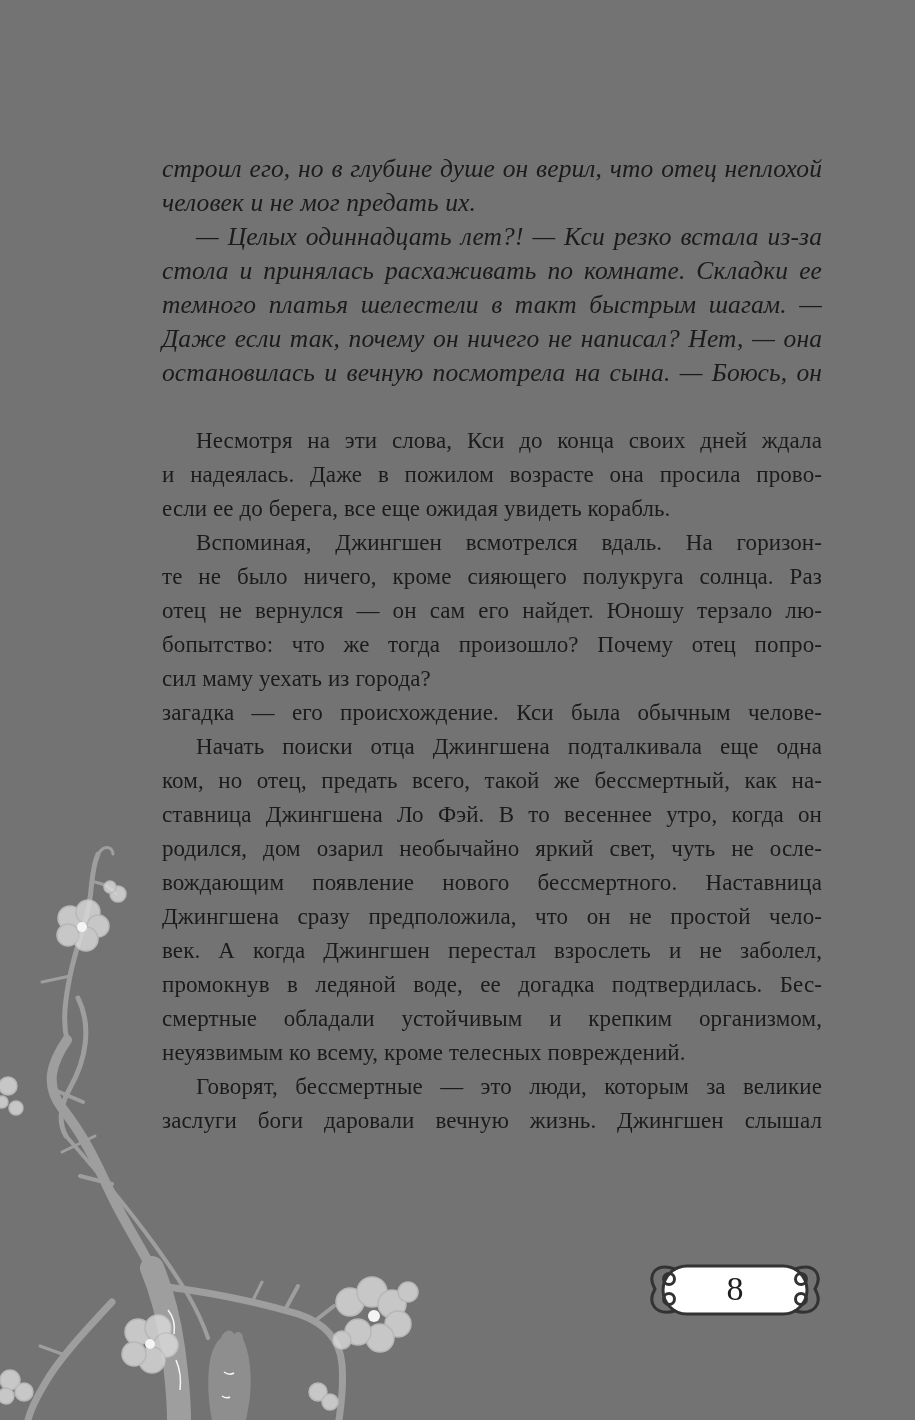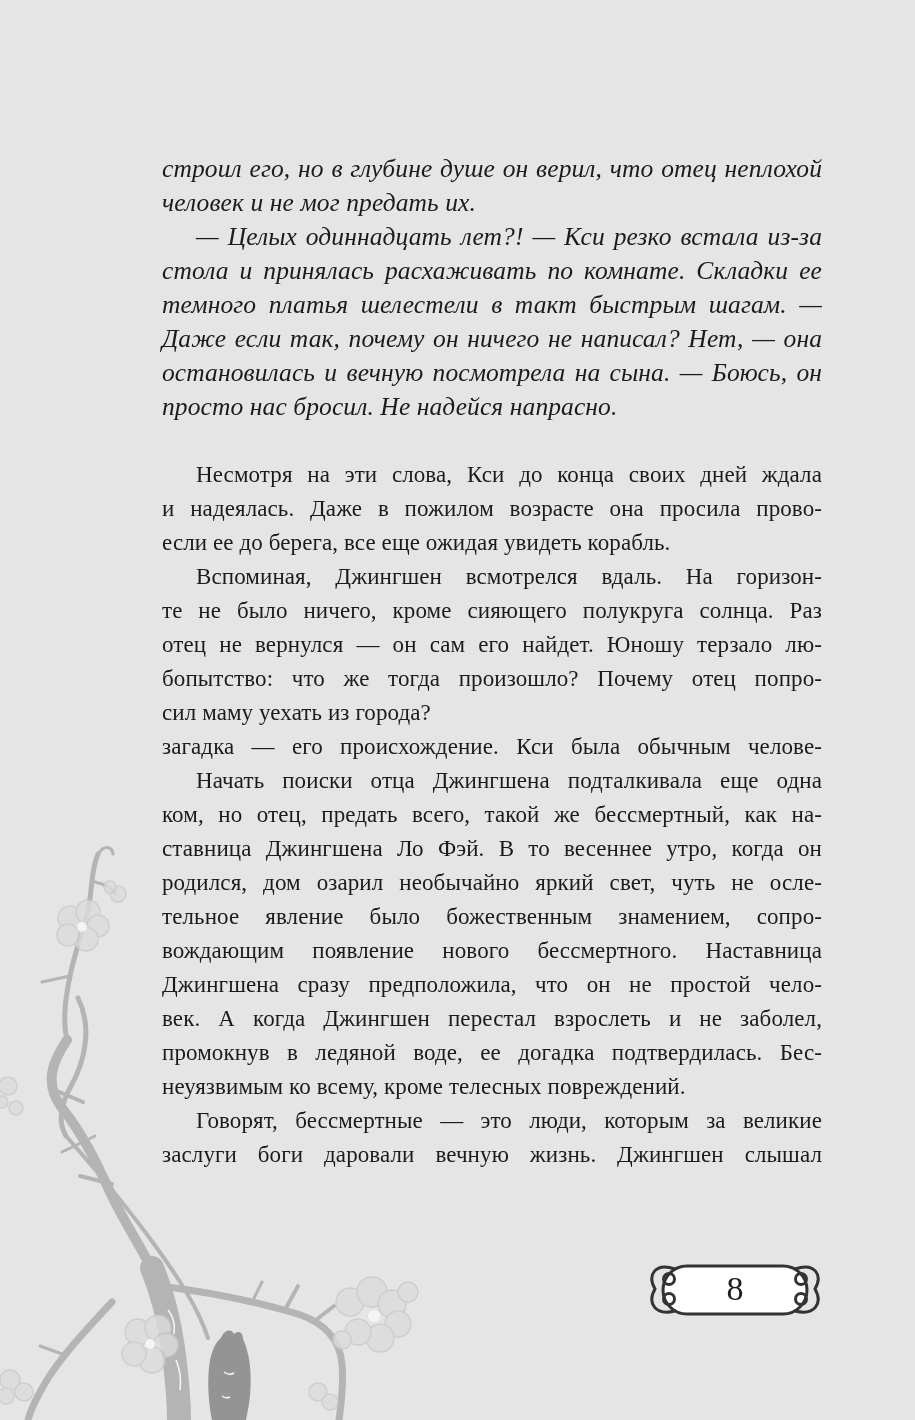--- a/index.html
+++ b/index.html
@@ -2,21 +2,21 @@
 <html><head>
 <meta charset="utf-8">
 <style>
   html, body { margin: 0; padding: 0; background: #ffffff; }
   body {
     width: 915px; height: 1420px;
     position: relative;
     overflow: hidden;
     font-family: "Liberation Serif", serif;
   }
-  .page { position: absolute; inset: 0; background: #e5e5e5; }
+  .page { position: absolute; inset: 0; background: #737373; }
 
   
   .branch-art {
     position: absolute;
     left: 0; top: 840px;
     width: 460px; height: 580px;
     z-index: 1;
     pointer-events: none;
   }
 
@@ -132,40 +132,39 @@
   </div>
 
   <div class="text-block">
       <div class="line italic just">строил его, но в глубине душе он верил, что отец неплохой</div>
       <div class="line italic">человек и не мог предать их.</div>
       <div class="line italic just ind">—  Целых одиннадцать лет?! — Кси резко встала из-за</div>
       <div class="line italic just">стола и принялась расхаживать по комнате. Складки ее</div>
       <div class="line italic just">темного платья шелестели в такт быстрым шагам. —</div>
       <div class="line italic just">Даже если так, почему он ничего не написал? Нет, — она</div>
       <div class="line italic just">остановилась и вечную посмотрела на сына. — Боюсь, он</div>
-      <div class="line italic">просто нас бросил. Не надейся напрасно.</div>
       <div class="para-gap"></div>
       <div class="line just ind">Несмотря на эти слова, Кси до конца своих дней ждала</div>
       <div class="line just">и надеялась. Даже в пожилом возрасте она просила прово-</div>
       <div class="line">если ее до берега, все еще ожидая увидеть корабль.</div>
       <div class="line just ind">Вспоминая, Джингшен всмотрелся вдаль. На горизон-</div>
       <div class="line just">те не было ничего, кроме сияющего полукруга солнца. Раз</div>
       <div class="line just">отец не вернулся — он сам его найдет. Юношу терзало лю-</div>
       <div class="line just">бопытство: что же тогда произошло? Почему отец попро-</div>
       <div class="line">сил маму уехать из города?</div>
       <div class="line just">загадка — его происхождение. Кси была обычным челове-</div>
       <div class="line just ind">Начать поиски отца Джингшена подталкивала еще одна</div>
       <div class="line just">ком, но отец, предать всего, такой же бессмертный, как на-</div>
       <div class="line just">ставница Джингшена Ло Фэй. В то весеннее утро, когда он</div>
       <div class="line just">родился, дом озарил необычайно яркий свет, чуть не осле-</div>
-      <div class="line just">тельное явление было божественным знамением, сопро-</div>
       <div class="line just">вождающим появление нового бессмертного. Наставница</div>
       <div class="line just">Джингшена сразу предположила, что он не простой чело-</div>
       <div class="line just">век. А когда Джингшен перестал взрослеть и не заболел,</div>
       <div class="line just">промокнув в ледяной воде, ее догадка подтвердилась. Бес-</div>
+      <div class="line just">смертные обладали устойчивым и крепким организмом,</div>
       <div class="line">неуязвимым ко всему, кроме телесных повреждений.</div>
       <div class="line just ind">Говорят, бессмертные — это люди, которым за великие</div>
       <div class="line just">заслуги боги даровали вечную жизнь. Джингшен слышал</div>
     </div>
 
   <div class="pagenum-wrap">
     <svg viewBox="0 0 180 72" width="180" height="72">
       <g fill="none" stroke="#333333" stroke-width="3" stroke-linecap="round">
         <rect x="18" y="14" width="144" height="48" rx="24" fill="#ffffff"></rect>
         <path d="M30,17 C10,10 2,23 10,37 C2,51 10,64 30,59"></path>

